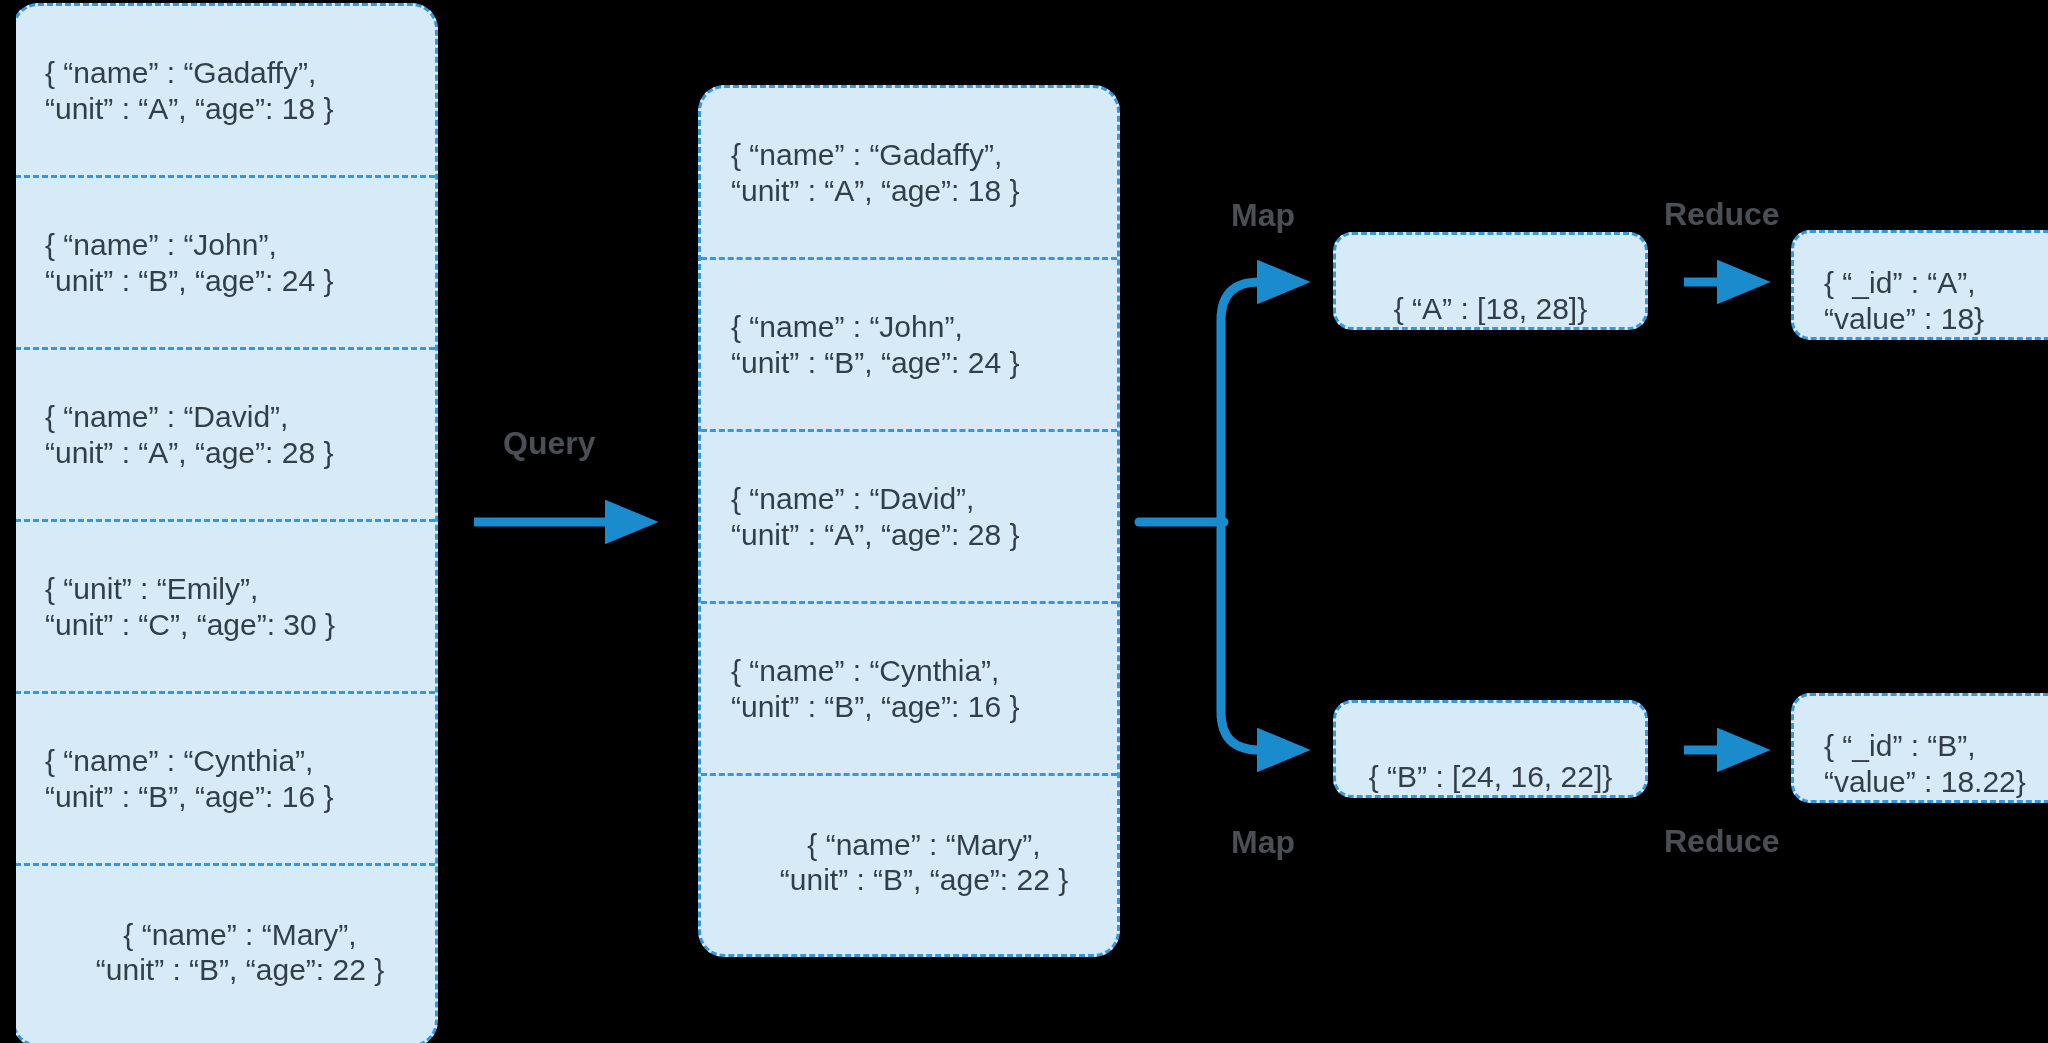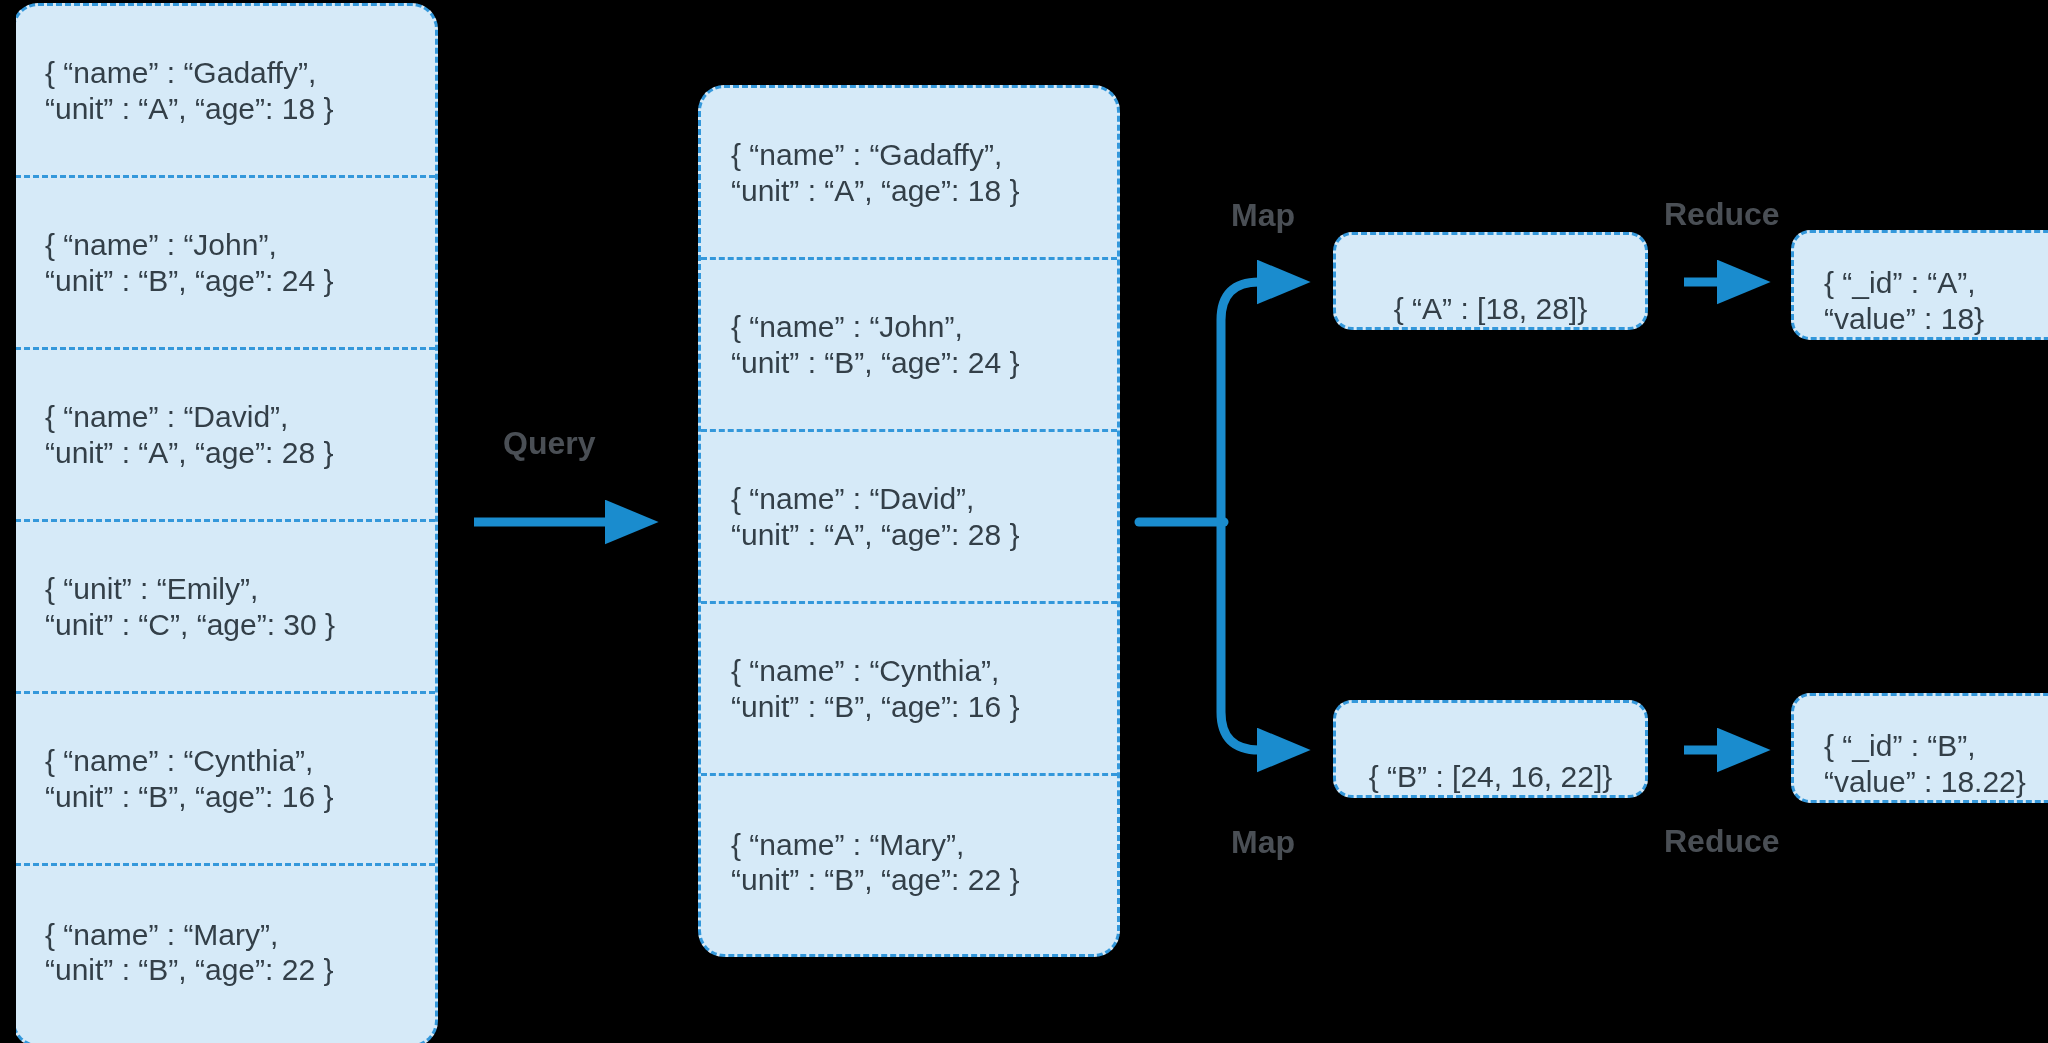--- a/index.html
+++ b/index.html
@@ -30,20 +30,21 @@
   }
   .doc-row {
     box-sizing: border-box;
     display: flex;
     flex-direction: column;
     justify-content: center;
     border-bottom: 3px dashed #3498db;
   }
   .doc-row:last-child {
     border-bottom: none;
+    align-items: center;
   }
   .doc-line {
     color: #333f48;
     font-size: 30px;
     line-height: 1.18;
     white-space: pre;
   }
 
   
   #collection-panel {

